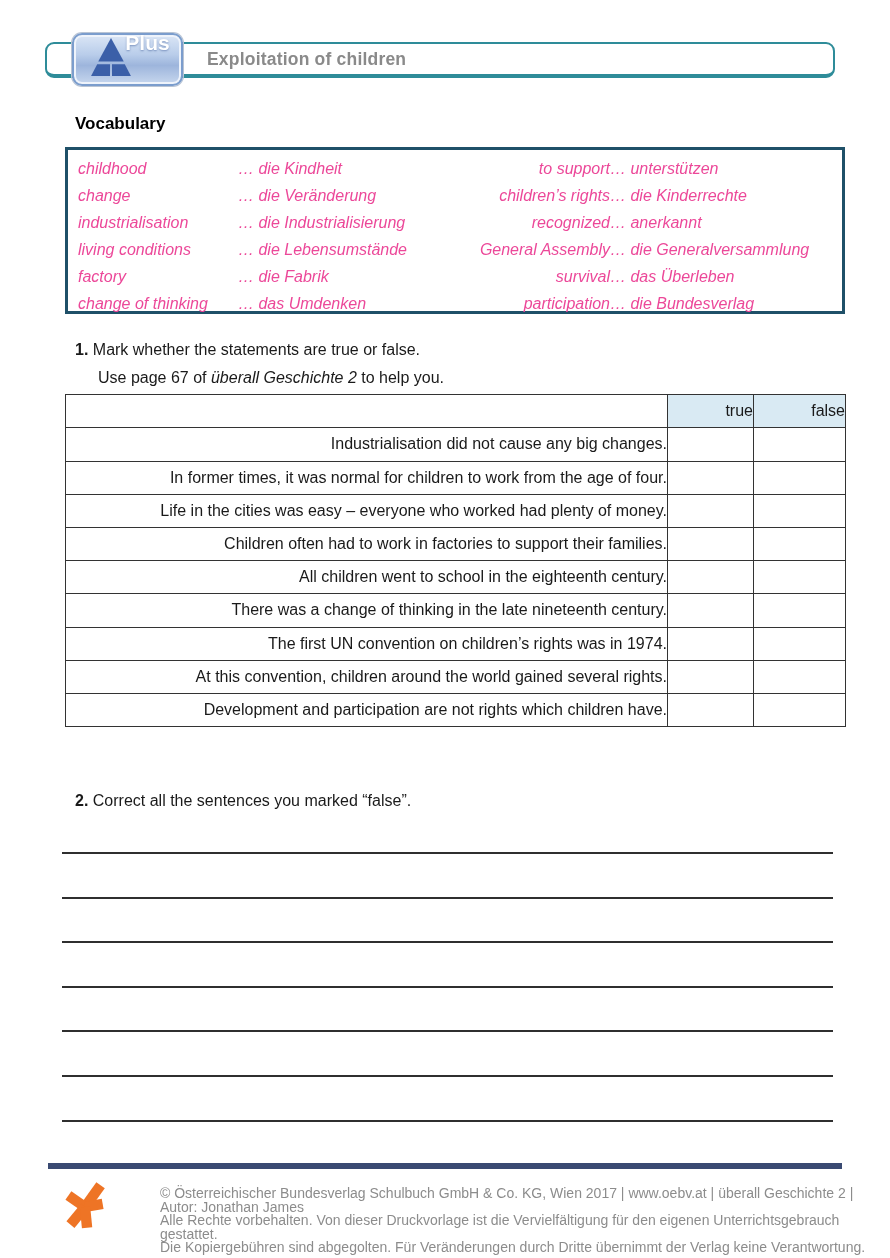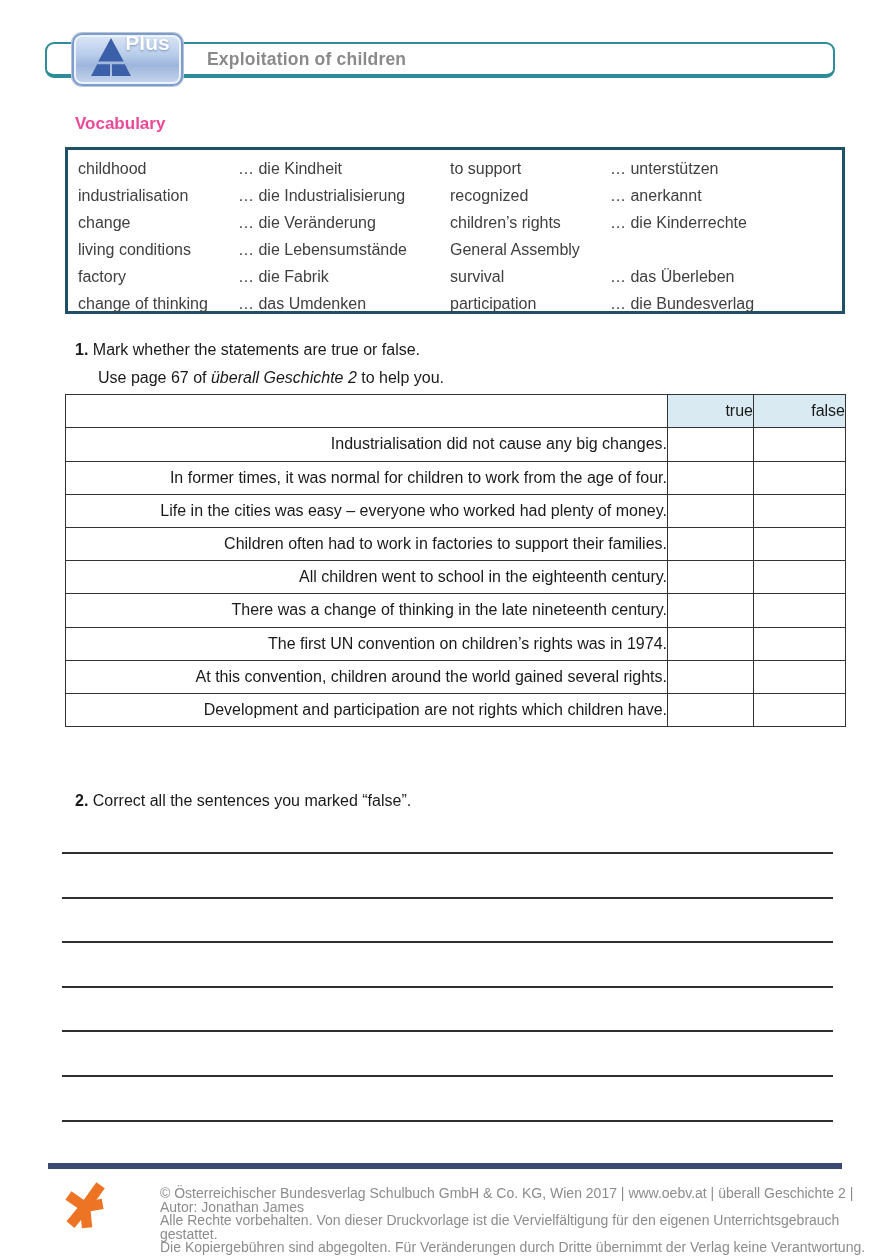--- a/index.html
+++ b/index.html
@@ -39,33 +39,33 @@
   }
   .plus-logo-text {
     color: #ffffff; font-weight: bold; font-size: 21px;
     text-shadow: 0 1px 2px rgba(60,90,150,.55);
     margin-left: -14px; margin-top: -4px;
   }
 
   
   .vocab-heading {
     position: absolute; left: 75px; top: 114px;
-    font-size: 17px; font-weight: bold; color: #ec4899;
+    font-size: 17px; font-weight: bold; color: #000000;
   }
   .vocab-box {
     position: absolute; left: 65px; top: 147px;
     width: 780px; height: 167px;
     border: 3px solid #1F5068;
     padding: 5px 0 0 10px;
   }
   .vocab-row { display: flex; line-height: 27px; }
-  .vocab-row span { color: #404040; font-size: 16px; white-space: nowrap; }
+  .vocab-row span { color: #ec4899; font-size: 16px; white-space: nowrap; font-style: italic; }
   .v-c1 { width: 160px; }
   .v-c2 { width: 212px; }
-  .v-c3 { width: 160px; }
+  .v-c3 { width: 160px; text-align: right; }
   .v-c4 { flex: 1; }
 
   
   .task1-line1 { position: absolute; left: 75px; top: 341px; font-size: 16px; }
   .task1-line2 { position: absolute; left: 98px; top: 369px; font-size: 16px; }
   .task-num { font-weight: bold; }
   .it { font-style: italic; }
 
   table.tf {
     position: absolute; left: 65px; top: 394px;
@@ -124,35 +124,36 @@
 
 <div class="vocab-heading">Vocabulary</div>
 <div class="vocab-box">
   <div class="vocab-row">
     <span class="v-c1">childhood</span>
       <span class="v-c2">… die Kindheit</span>
       <span class="v-c3">to support</span>
       <span class="v-c4">… unterstützen</span>
   </div>
   <div class="vocab-row">
+    <span class="v-c1">change</span>
+      <span class="v-c2">… die Veränderung</span>
+      <span class="v-c3">children’s rights</span>
+      <span class="v-c4">… die Kinderrechte</span>
+  </div>
+  <div class="vocab-row">
     <span class="v-c1">industrialisation</span>
       <span class="v-c2">… die Industrialisierung</span>
       <span class="v-c3">recognized</span>
       <span class="v-c4">… anerkannt</span>
   </div>
   <div class="vocab-row">
-    <span class="v-c1">change</span>
-      <span class="v-c2">… die Veränderung</span>
-      <span class="v-c3">children’s rights</span>
-      <span class="v-c4">… die Kinderrechte</span>
-  </div>
-  <div class="vocab-row">
     <span class="v-c1">living conditions</span>
       <span class="v-c2">… die Lebensumstände</span>
       <span class="v-c3">General Assembly</span>
+      <span class="v-c4">… die Generalversammlung</span>
   </div>
   <div class="vocab-row">
     <span class="v-c1">factory</span>
       <span class="v-c2">… die Fabrik</span>
       <span class="v-c3">survival</span>
       <span class="v-c4">… das Überleben</span>
   </div>
   <div class="vocab-row">
     <span class="v-c1">change of thinking</span>
       <span class="v-c2">… das Umdenken</span>

